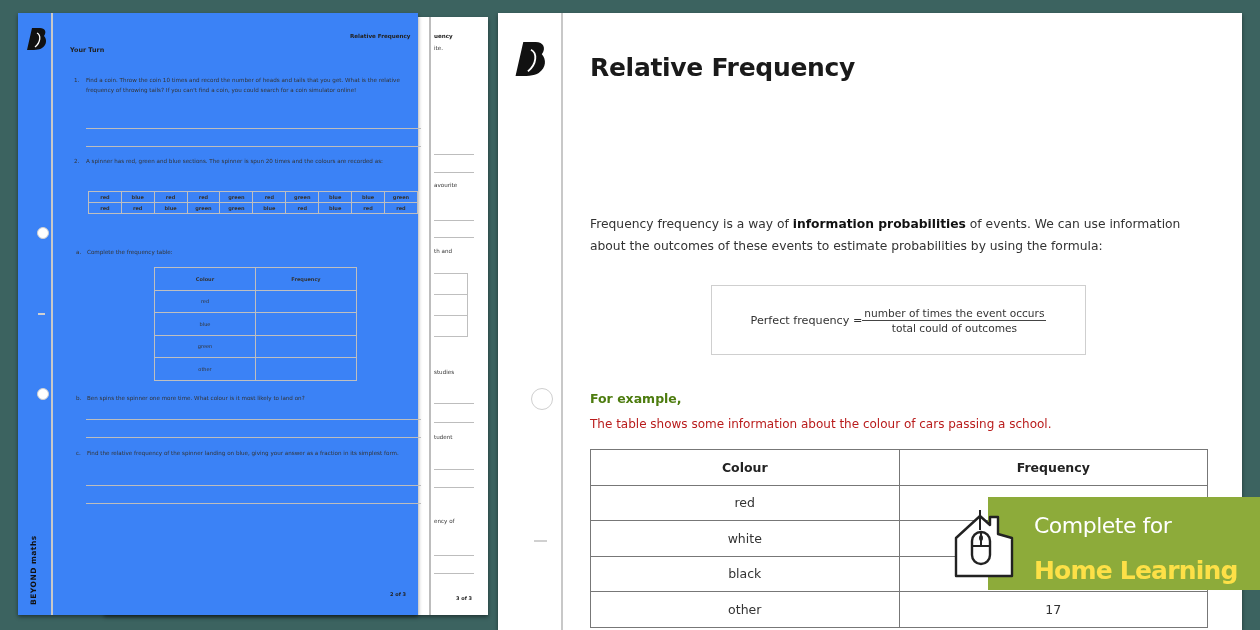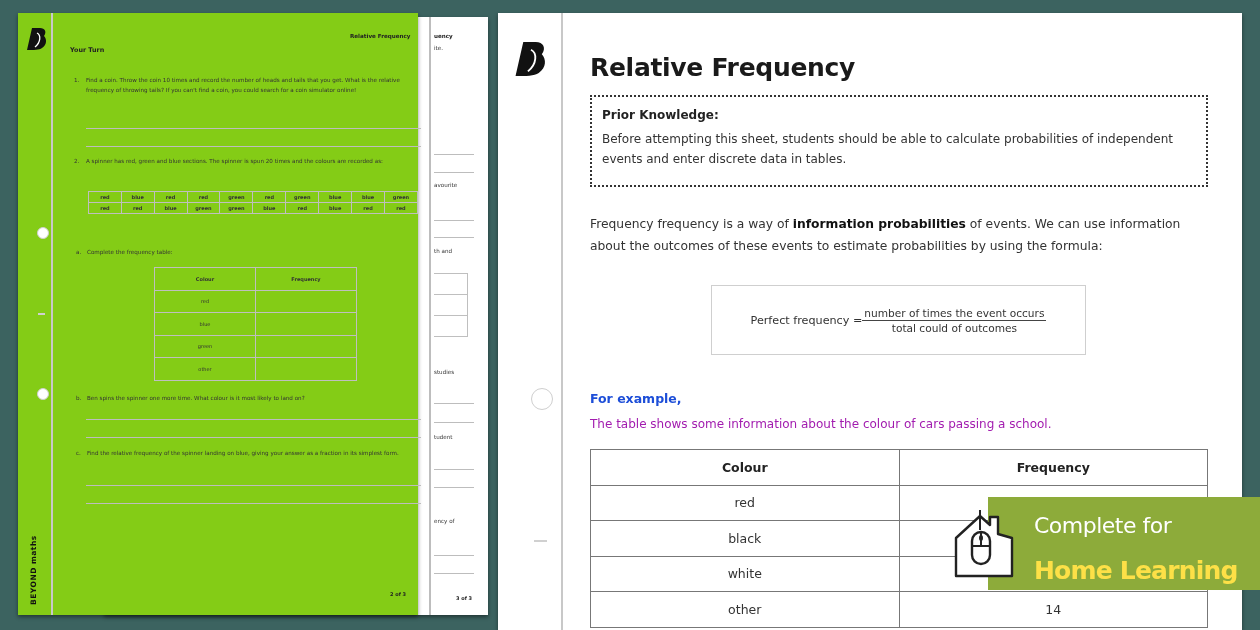--- a/index.html
+++ b/index.html
@@ -2,21 +2,21 @@
 <html><head>
 <meta charset="utf-8">
 <style>
   * { box-sizing: border-box; margin: 0; padding: 0; }
   html, body { width: 1260px; height: 630px; overflow: hidden; }
   body { background: #3c6360; font-family: "DejaVu Sans", "Liberation Sans", sans-serif; color: #222; position: relative; }
 
   .sheet { position: absolute; background: #fff; box-shadow: 0 2px 4px rgba(0,0,0,0.45); }
   .sheet-back { left: 104px; top: 17px; width: 384px; height: 598px; }
   .sheet-left { left: 18px; top: 13px; width: 472px; height: 602px; background: transparent; box-shadow: none; }
-  .sheet-left .paper { position: absolute; left: 0; top: 0; width: 400px; height: 602px; background: #84cc16; box-shadow: 0 2px 4px rgba(0,0,0,0.45); }
+  .sheet-left .paper { position: absolute; left: 0; top: 0; width: 400px; height: 602px; background: #3b82f6; box-shadow: 0 2px 4px rgba(0,0,0,0.45); }
   .sheet-right { left: 498px; top: 13px; width: 744px; height: 617px; }
 
   .margin-line { position: absolute; top: 0; bottom: 0; width: 2px; background: #c8c8c8; }
   .hole { position: absolute; border: 1.5px solid #cfcfcf; border-radius: 50%; background: #fff; }
   .tick { position: absolute; height: 1.5px; background: #d0d0d0; }
 
   .logo { position: absolute; }
 
   
   .sm { font-size: 5.6px; line-height: 9.5px; color: #333; }
@@ -35,22 +35,22 @@
   .h1 { position: absolute; left: 92px; top: 40px; font-size: 25px; font-weight: bold; color: #1a1a1a; font-family: "DejaVu Sans", sans-serif; letter-spacing: -0.3px; }
   .prior-box { position: absolute; left: 92px; top: 82px; width: 618px; height: 92px; border: 2.5px dotted #333; padding: 11px 10px; }
   .prior-title { font-size: 12px; font-weight: bold; color: #222; margin-bottom: 7px; }
   .prior-text { font-size: 12px; line-height: 20px; color: #333; }
   .body-text { position: absolute; font-size: 12.3px; line-height: 22px; color: #333; }
   .body-text b { color: #111; }
   .formula-box { position: absolute; left: 213px; top: 272px; width: 375px; height: 70px; border: 1.5px solid #cfcfcf; display: flex; align-items: center; justify-content: center; font-size: 11.2px; color: #333; }
   .fraction { display: inline-flex; flex-direction: column; align-items: center; margin-left: 0; font-size: 10.6px; line-height: 12px; }
   .fraction .num { border-bottom: 1px solid #444; padding: 0 2px 1px; }
   .fraction .den { padding-top: 1px; }
-  .ex-title { position: absolute; left: 92px; top: 378px; font-size: 12.5px; font-weight: bold; color: #1d4ed8; }
-  .ex-text { position: absolute; left: 92px; top: 404px; font-size: 12px; color: #a21caf; }
+  .ex-title { position: absolute; left: 92px; top: 378px; font-size: 12.5px; font-weight: bold; color: #4d7c0f; }
+  .ex-text { position: absolute; left: 92px; top: 404px; font-size: 12px; color: #b91c1c; }
   .big-table { position: absolute; left: 92px; top: 436px; width: 618px; border-collapse: collapse; }
   .big-table th, .big-table td { border: 1.5px solid #777; text-align: center; font-size: 12.5px; height: 35.5px; color: #333; width: 50%; }
   .big-table th { font-weight: bold; color: #222; }
 
   
   .badge { position: absolute; left: 988px; top: 497px; width: 272px; height: 93px; background: #8dab3a; }
   .badge-icon { position: absolute; left: 950px; top: 508px; width: 72px; height: 72px; }
   .badge-line1 { position: absolute; left: 1034px; top: 513px; font-size: 22px; color: #fff; font-family: "DejaVu Sans", sans-serif; letter-spacing: -0.5px; }
   .badge-line2 { position: absolute; left: 1034px; top: 556px; font-size: 25px; font-weight: bold; color: #fde047; font-family: "DejaVu Sans", sans-serif; letter-spacing: -0.8px; }
 </style>
@@ -182,24 +182,20 @@
   <div class="hole" style="left:33px; top:375px; width:22px; height:22px;"></div>
   <div class="tick" style="left:36px; top:527px; width:13px;"></div>
 
   <svg class="logo" style="left:16px; top:26px;" width="34" height="40" viewBox="0 0 22 24">
     <path d="M6 1 L14 1 C19 1 21 5 18 9 C21 12 21 18 16 21 C13 23 8 23 1 23 Z" fill="#111"></path>
     <path d="M11 6 C15 8 15 15 9 20" stroke="#fff" stroke-width="1.2" fill="none"></path>
   </svg>
 
   <div class="h1">Relative Frequency</div>
 
-  <div class="prior-box">
-    <div class="prior-title">Prior Knowledge:</div>
-    <div class="prior-text">Before attempting this sheet, students should be able to calculate probabilities of independent events and enter discrete data in tables.</div>
-  </div>
 
   <div class="body-text" style="left:92px; top:200px; width:622px;"><span>Frequency frequency is a way of </span><b>information probabilities</b><span> of events. We can use information about the outcomes of these events to estimate probabilities by using the formula:</span></div>
 
   <div class="formula-box">
     <span>Perfect frequency =</span>
     <span class="fraction">
       <span class="num">number of times the event occurs</span>
       <span class="den">total could of outcomes</span>
     </span>
   </div>
@@ -211,30 +207,30 @@
     <tbody>
         <tr>
       <th>Colour</th>
       <th>Frequency</th>
     </tr>
     <tr>
       <td>red</td>
       <td></td>
     </tr>
     <tr>
+      <td>white</td>
+      <td></td>
+    </tr>
+    <tr>
       <td>black</td>
       <td></td>
     </tr>
     <tr>
-      <td>white</td>
-      <td></td>
-    </tr>
-    <tr>
       <td>other</td>
-      <td>14</td>
+      <td>17</td>
     </tr>
   </tbody>
     </table>
 </div>
 
 <div class="badge"></div>
 <svg class="badge-icon" viewBox="0 0 72 72">
   <path d="M6 30 L30 8 L40 17 L40 9 L48 9 L48 26 L62 30 L62 68 L6 68 Z" fill="#fff" stroke="#222" stroke-width="2.4" stroke-linejoin="round"></path>
   <path d="M30 2 L30 22" stroke="#222" stroke-width="2"></path>
   <rect x="22" y="24" width="18" height="32" rx="9" fill="#fff" stroke="#222" stroke-width="2.4"></rect>

